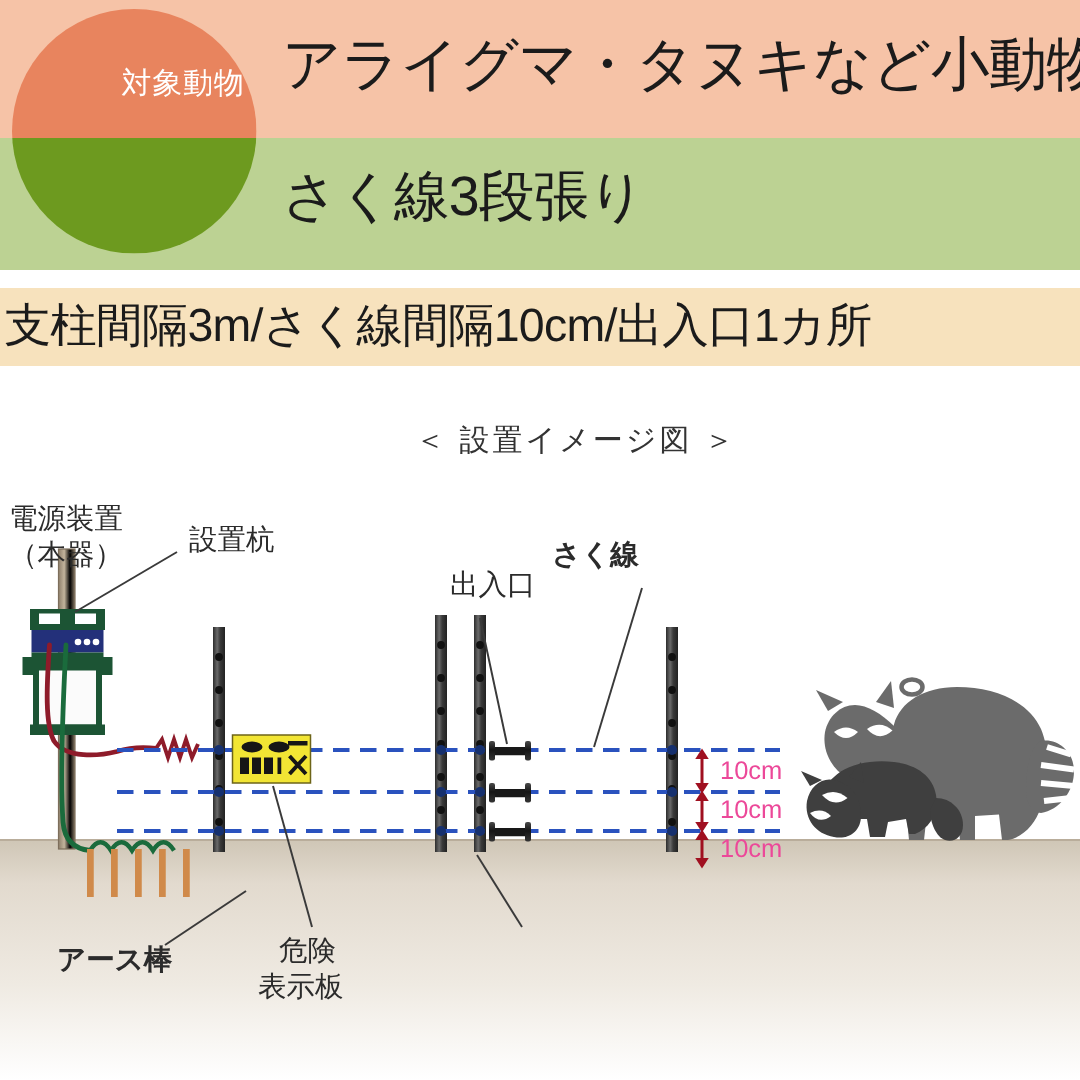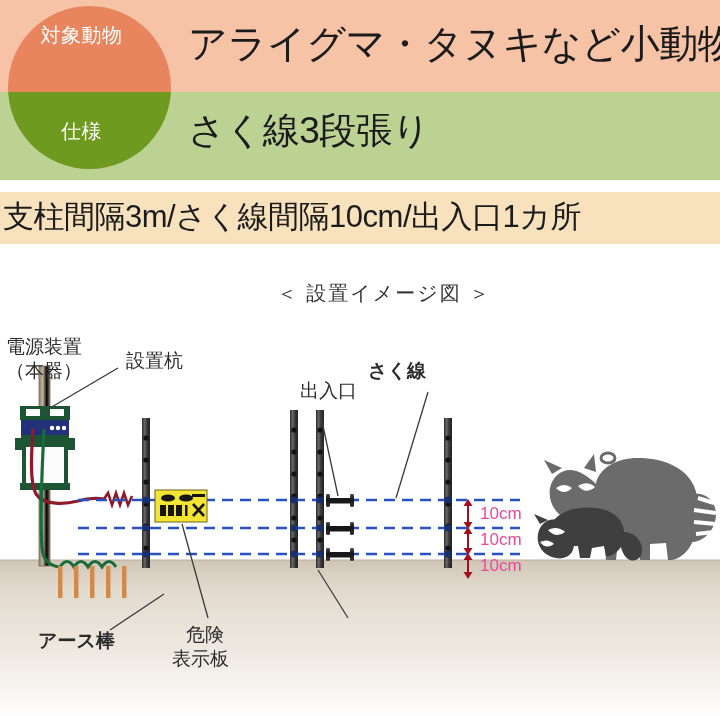--- a/index.html
+++ b/index.html
@@ -35,21 +35,21 @@
     position:absolute;left:8px;top:6px;
     width:163px;height:163px;border-radius:50%;
     overflow:hidden;
   }
   #badge-top{position:absolute;left:0;top:0;width:163px;height:86px;background:#e8845e;}
   #badge-bot{position:absolute;left:0;top:86px;width:163px;height:77px;background:#6d9a1f;}
   .badge-label{
     position:absolute;left:0;width:163px;text-align:center;
     color:#ffffff;font-size:20px;white-space:nowrap;letter-spacing:0.5px;
   }
-  #badge-label-animal{top:22px;}
+  #badge-label-animal{top:42px;text-align:right;}
   #badge-label-spec{top:118px;}
 
   
   #strip{
     position:absolute;left:0;top:192px;width:720px;height:52px;
     background:#f7e2bd;
   }
   #strip-text{
     position:absolute;left:0;top:196px;width:584px;text-align:center;
     font-size:31px;color:#1b1b1b;white-space:nowrap;letter-spacing:-0.5px;
@@ -83,21 +83,20 @@
 
   <div class="band-text" id="animal-text">アライグマ・タヌキなど小動物</div>
 
   <div class="band-text" id="spec-text">さく線3段張り</div>
 
   <div id="badge">
     <div id="badge-top"></div>
     <div id="badge-bot"></div>
   </div>
   <div class="badge-label" id="badge-label-animal">対象動物</div>
-  <div class="badge-label" id="badge-label-spec">仕様</div>
 
   <div id="strip"></div>
   <div id="strip-text">支柱間隔3m/さく線間隔10cm/出入口1カ所</div>
 
   <div id="caption">＜ 設置イメージ図 ＞</div>
 
   <div id="diagram">
     <svg width="720" height="402" viewBox="0 0 720 402" xmlns="http://www.w3.org/2000/svg">
       <defs>
         <linearGradient id="groundGrad" x1="0" y1="0" x2="0" y2="1">

